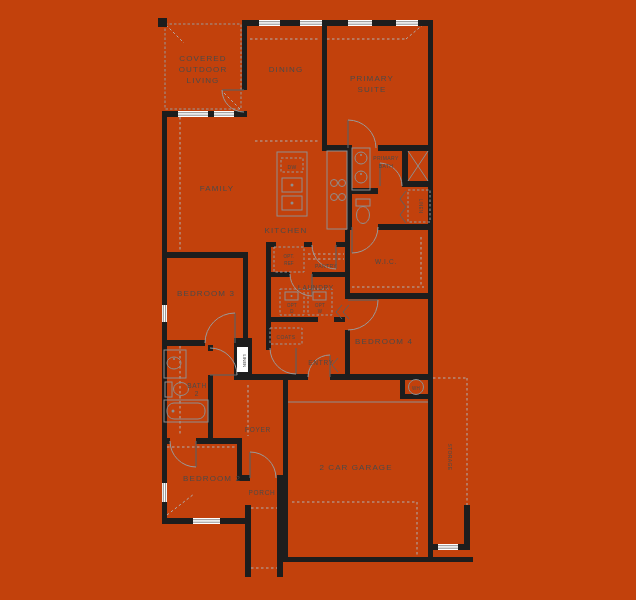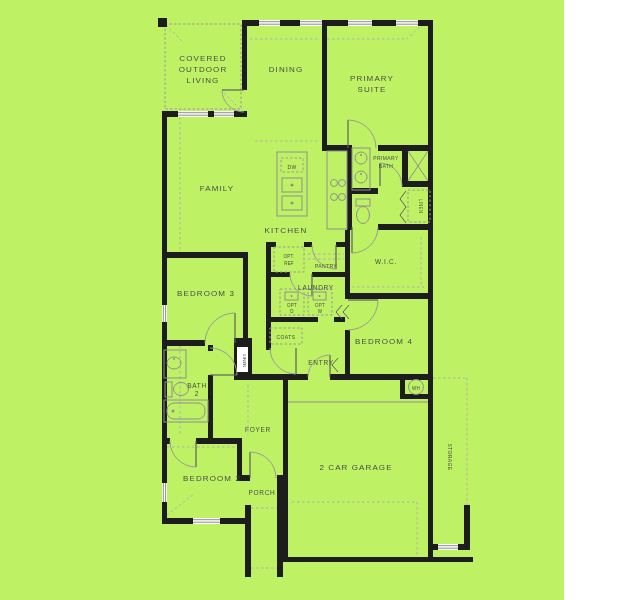--- a/index.html
+++ b/index.html
@@ -1,16 +1,16 @@
 <!DOCTYPE html>
 <html><head>
 <meta charset="utf-8">
 <style>
   html,body{margin:0;padding:0;background:#ffffff;}
-  .stage{width:564px;height:600px;position:relative;background:#bef264;font-family:"Liberation Sans",sans-serif;}
+  .stage{width:636px;height:600px;position:relative;background:#c2410c;font-family:"Liberation Sans",sans-serif;}
   svg{display:block;}
   .wall{fill:#1d1d1d;stroke:none;}
   .fix{fill:none;stroke:#8f8f8f;stroke-width:1;}
   .fixd{fill:#8f8f8f;stroke:none;}
   .arc{fill:none;stroke:#9a9a9a;stroke-width:1;}
   .leaf{fill:none;stroke:#5f5f5f;stroke-width:1.2;}
   .chev{fill:none;stroke:#5f5f5f;stroke-width:1;}
   .dash{fill:none;stroke:#b0b0b0;stroke-width:1;stroke-dasharray:2.5,2.5;}
   .dashbox{fill:none;stroke:#9a9a9a;stroke-width:1;stroke-dasharray:2.5,2;}
   .winline{stroke:#8f8f8f;stroke-width:1;}

